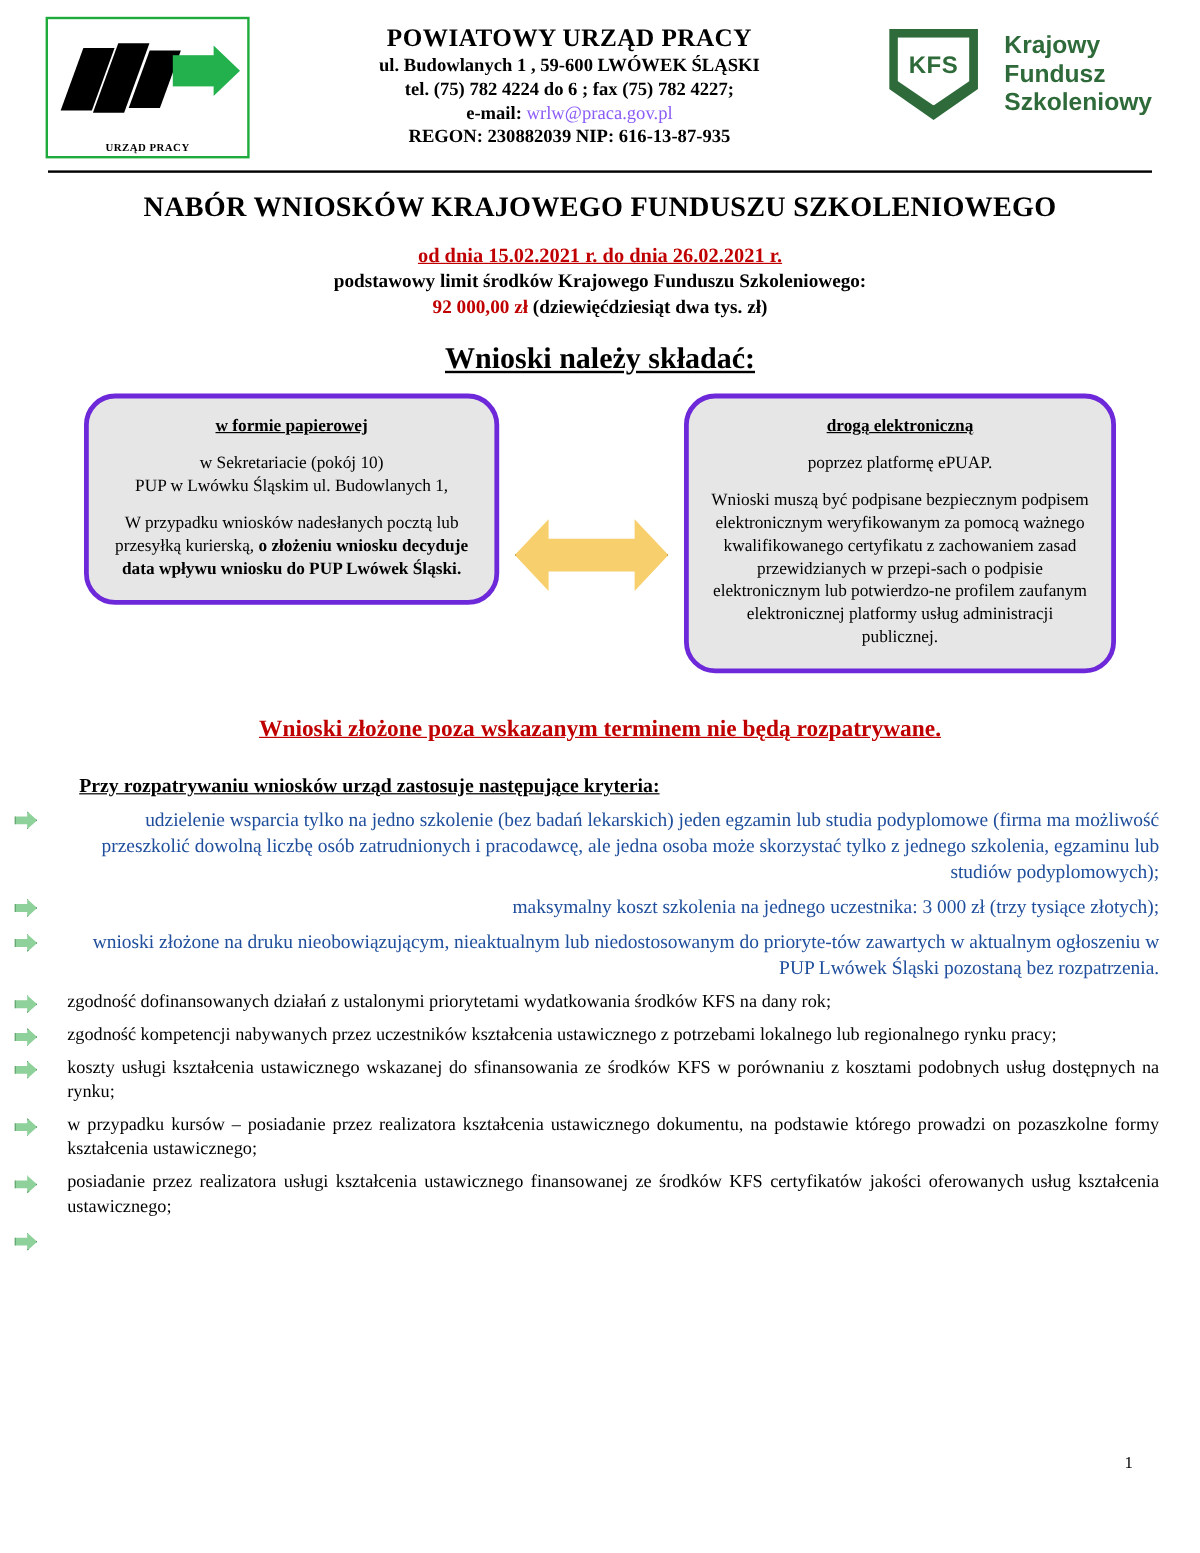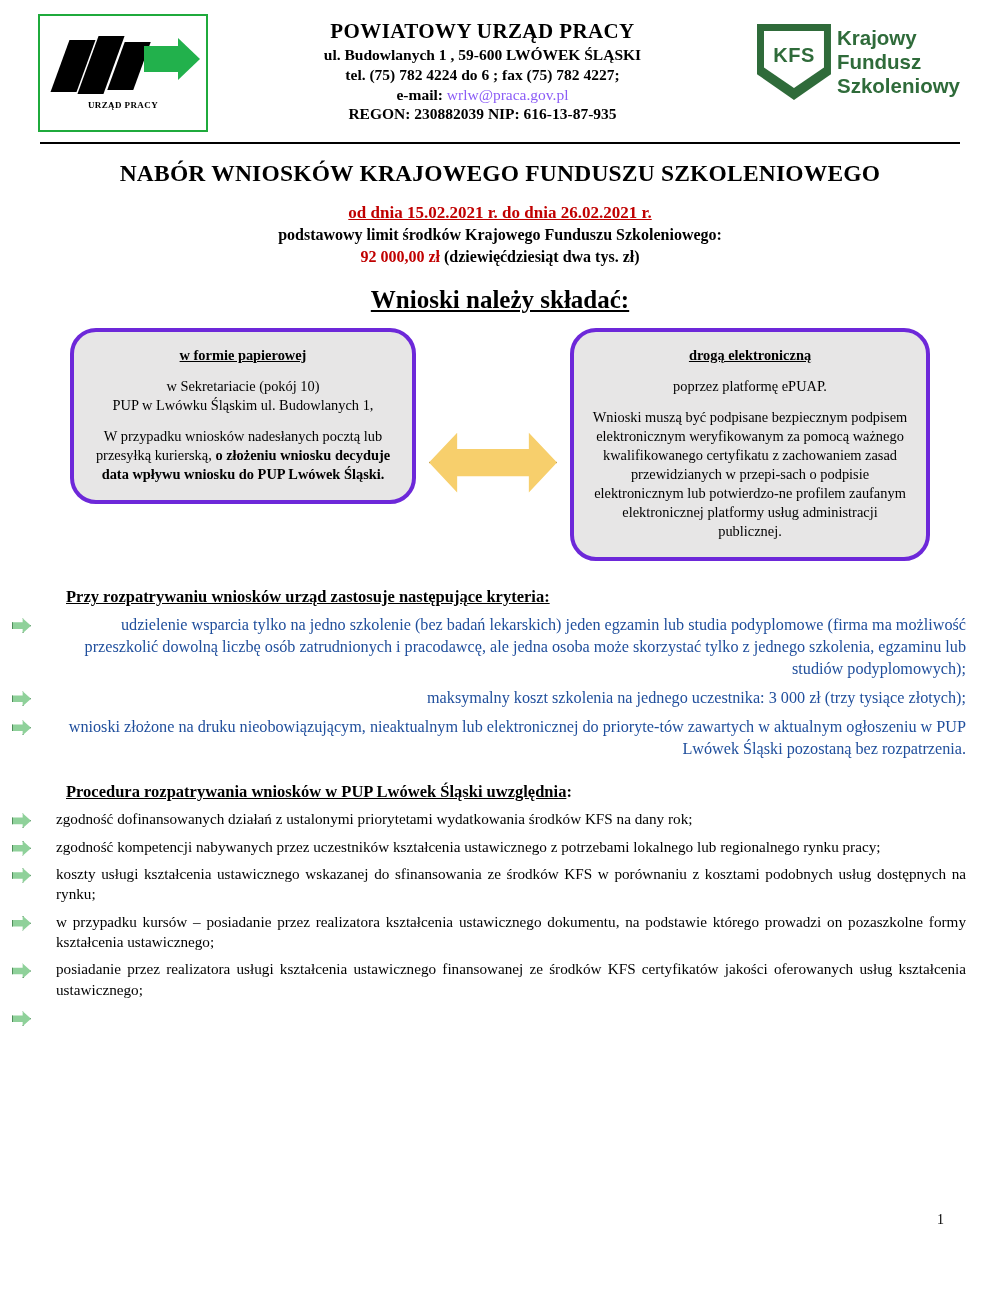--- a/index.html
+++ b/index.html
@@ -70,21 +70,21 @@
     position: absolute;
     left: 34px;
     top: -8px;
     width: 0; height: 0;
     border-top: 21px solid transparent;
     border-bottom: 21px solid transparent;
     border-left: 22px solid #22b14c;
   }
   .logo-caption {
     position: absolute;
-    bottom: 20px;
+    bottom: 2px;
     left: 0;
     width: 100%;
     text-align: center;
     font-size: 9px;
     letter-spacing: .4px;
     font-weight: bold;
   }
   .head-center {
     flex: 1 1 auto;
     text-align: center;
@@ -101,21 +101,21 @@
     font-weight: bold;
   }
   .email-val {
     color: #8b5cf6;
     font-weight: normal;
   }
   .kfs-logo {
     flex: 0 0 auto;
     display: flex;
     align-items: center;
-    gap: 6px;
+    gap: 22px;
     padding-top: 10px;
     margin-right: 6px;
   }
   .kfs-mark {
     position: relative;
     width: 74px;
     height: 76px;
   }
   .kfs-mark .shield {
     position: absolute;
@@ -377,41 +377,39 @@
       <div class="dbl-arrow"></div>
     </div>
 
     <div class="box right">
       <div class="box-title">drogą elektroniczną</div>
       <p>poprzez platformę ePUAP.</p>
       <p>Wnioski muszą być podpisane bezpiecznym podpisem elektronicznym weryfikowanym za pomocą ważnego kwalifikowanego certyfikatu z zachowaniem zasad przewidzianych w przepi-sach o podpisie elektronicznym lub potwierdzo-ne profilem zaufanym elektronicznej platformy usług administracji publicznej.</p>
     </div>
   </div>
 
+  <div class="warning">Wnioski złożone poza wskazanym terminem nie będą rozpatrywane.</div>
 
   <div class="crit-head">Przy rozpatrywaniu wniosków urząd zastosuje następujące kryteria:</div>
 
   <ul class="list blue-list">
     <li>
       <span class="bullet-arrow"></span>
       <span>udzielenie wsparcia tylko na jedno szkolenie (bez badań lekarskich) jeden egzamin lub studia podyplomowe (firma ma możliwość przeszkolić dowolną liczbę osób zatrudnionych i pracodawcę, ale jedna osoba może skorzystać tylko z jednego szkolenia, egzaminu lub studiów podyplomowych);</span>
     </li>
     <li>
       <span class="bullet-arrow"></span>
       <span>maksymalny koszt szkolenia na jednego uczestnika: 3 000 zł (trzy tysiące złotych);</span>
     </li>
     <li>
       <span class="bullet-arrow"></span>
-      <span>wnioski złożone na druku nieobowiązującym, nieaktualnym lub elektronicznej do prioryte-tów zawartych w aktualnym ogłoszeniu w PUP Lwówek Śląski pozostaną bez rozpatrzenia.</span>
+      <span>wnioski złożone na druku nieobowiązującym, nieaktualnym lub niedostosowanym do prioryte-tów zawartych w aktualnym ogłoszeniu w PUP Lwówek Śląski pozostaną bez rozpatrzenia.</span>
     </li>
   </ul>
 
-  <div class="proc-head">
-    <u>Procedura rozpatrywania wniosków w PUP Lwówek Śląski uwzględnia</u><span>:</span>
-  </div>
 
   <ul class="list proc-list">
     <li>
       <span class="bullet-arrow"></span>
       <span>zgodność dofinansowanych działań z ustalonymi priorytetami wydatkowania środków KFS na dany rok;</span>
     </li>
     <li>
       <span class="bullet-arrow"></span>
       <span>zgodność kompetencji nabywanych przez uczestników kształcenia ustawicznego z potrzebami lokalnego lub regionalnego rynku pracy;</span>
     </li>

